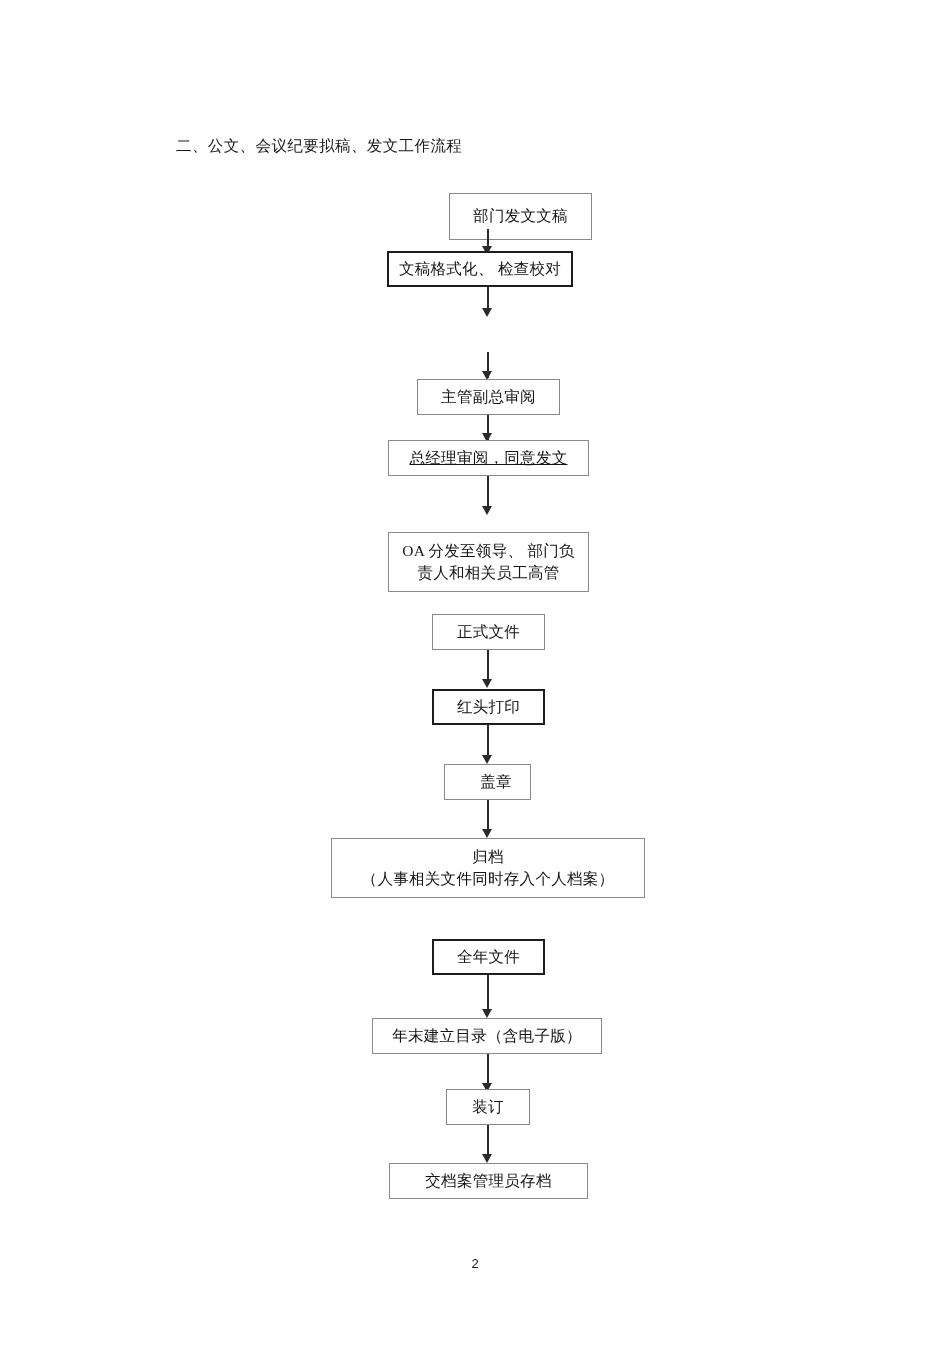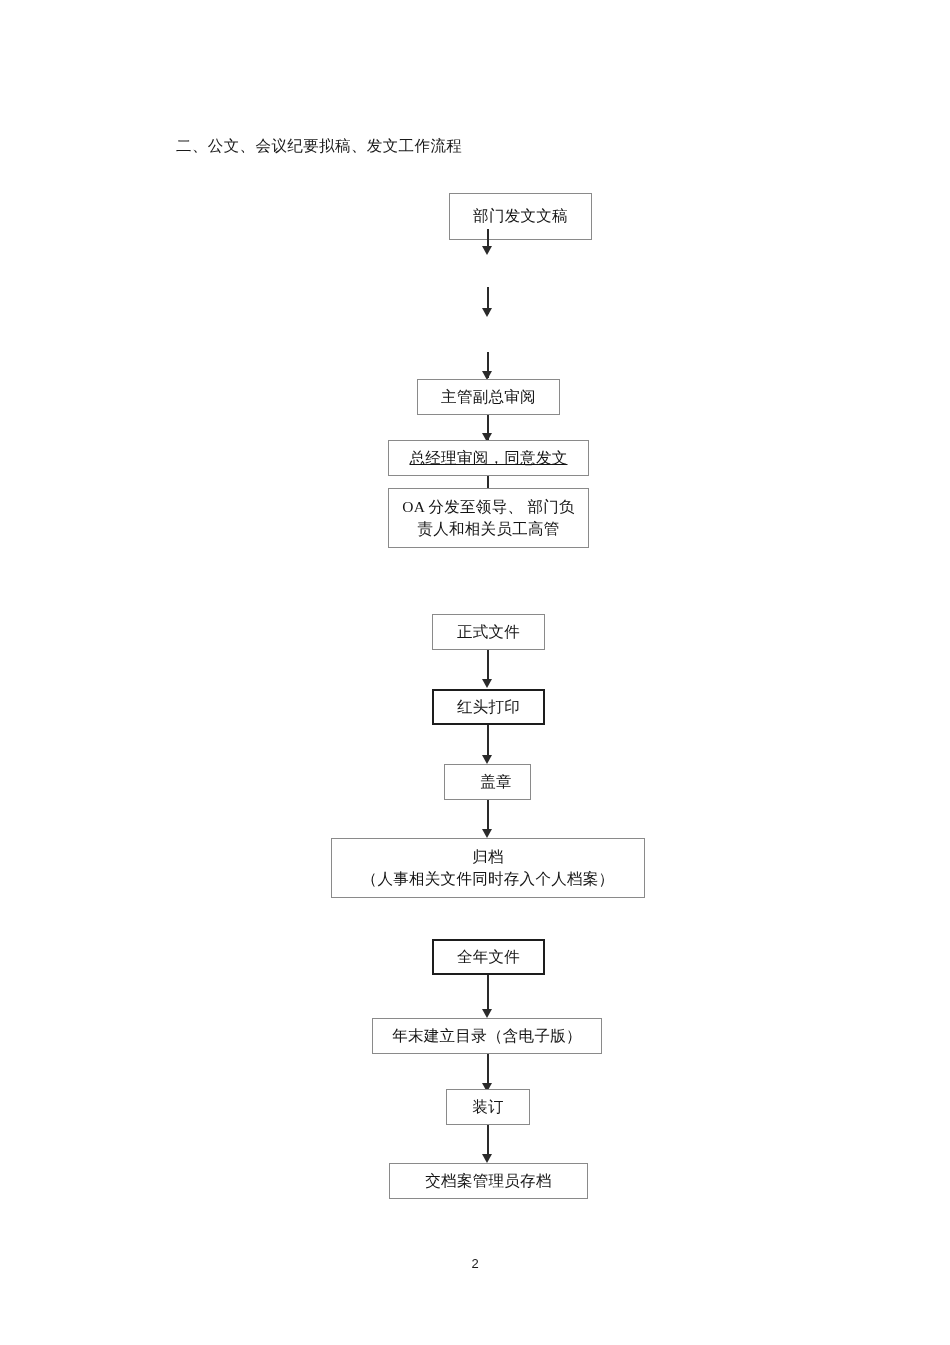--- a/index.html
+++ b/index.html
@@ -92,20 +92,23 @@
 
   <div class="doc-heading">二、公文、会议纪要拟稿、发文工作流程</div>
 
   <div class="node" style="left:417px; top:193px; width:143px; height:47px;margin-left:32px;">
     <span class="line">部门发文文稿</span>
   </div>
 
   <div class="conn" style="left:487px; top:229px; height:21px;"></div>
   <div class="arrow-head" style="left:482px; top:246px;"></div>
 
+  <div class="node strong" style="left:387px; top:251px; width:186px; height:36px;">
+    <span class="line">文稿格式化、 检查校对</span>
+  </div>
 
   <div class="conn" style="left:487px; top:287px; height:27px;"></div>
   <div class="arrow-head" style="left:482px; top:308px;"></div>
 
 
   <div class="conn" style="left:487px; top:352px; height:26px;"></div>
   <div class="arrow-head" style="left:482px; top:371px;"></div>
 
   <div class="node" style="left:417px; top:379px; width:143px; height:36px;">
     <span class="line">主管副总审阅</span>
@@ -114,21 +117,21 @@
   <div class="conn" style="left:487px; top:415px; height:26px;"></div>
   <div class="arrow-head" style="left:482px; top:433px;"></div>
 
   <div class="node" style="left:388px; top:440px; width:201px; height:36px;text-decoration:underline;">
     <span class="line">总经理审阅，同意发文</span>
   </div>
 
   <div class="conn" style="left:487px; top:476px; height:31px;"></div>
   <div class="arrow-head" style="left:482px; top:506px;"></div>
 
-  <div class="node" style="left:388px; top:488px; width:201px; height:60px;">
+  <div class="node" style="left:388px; top:532px; width:201px; height:60px;">
     <span class="line">OA 分发至领导、 部门负</span>
     <span class="line">责人和相关员工高管</span>
   </div>
 
   <div class="node" style="left:432px; top:614px; width:113px; height:36px;">
     <span class="line">正式文件</span>
   </div>
 
   <div class="conn" style="left:487px; top:650px; height:31px;"></div>
   <div class="arrow-head" style="left:482px; top:679px;"></div>

